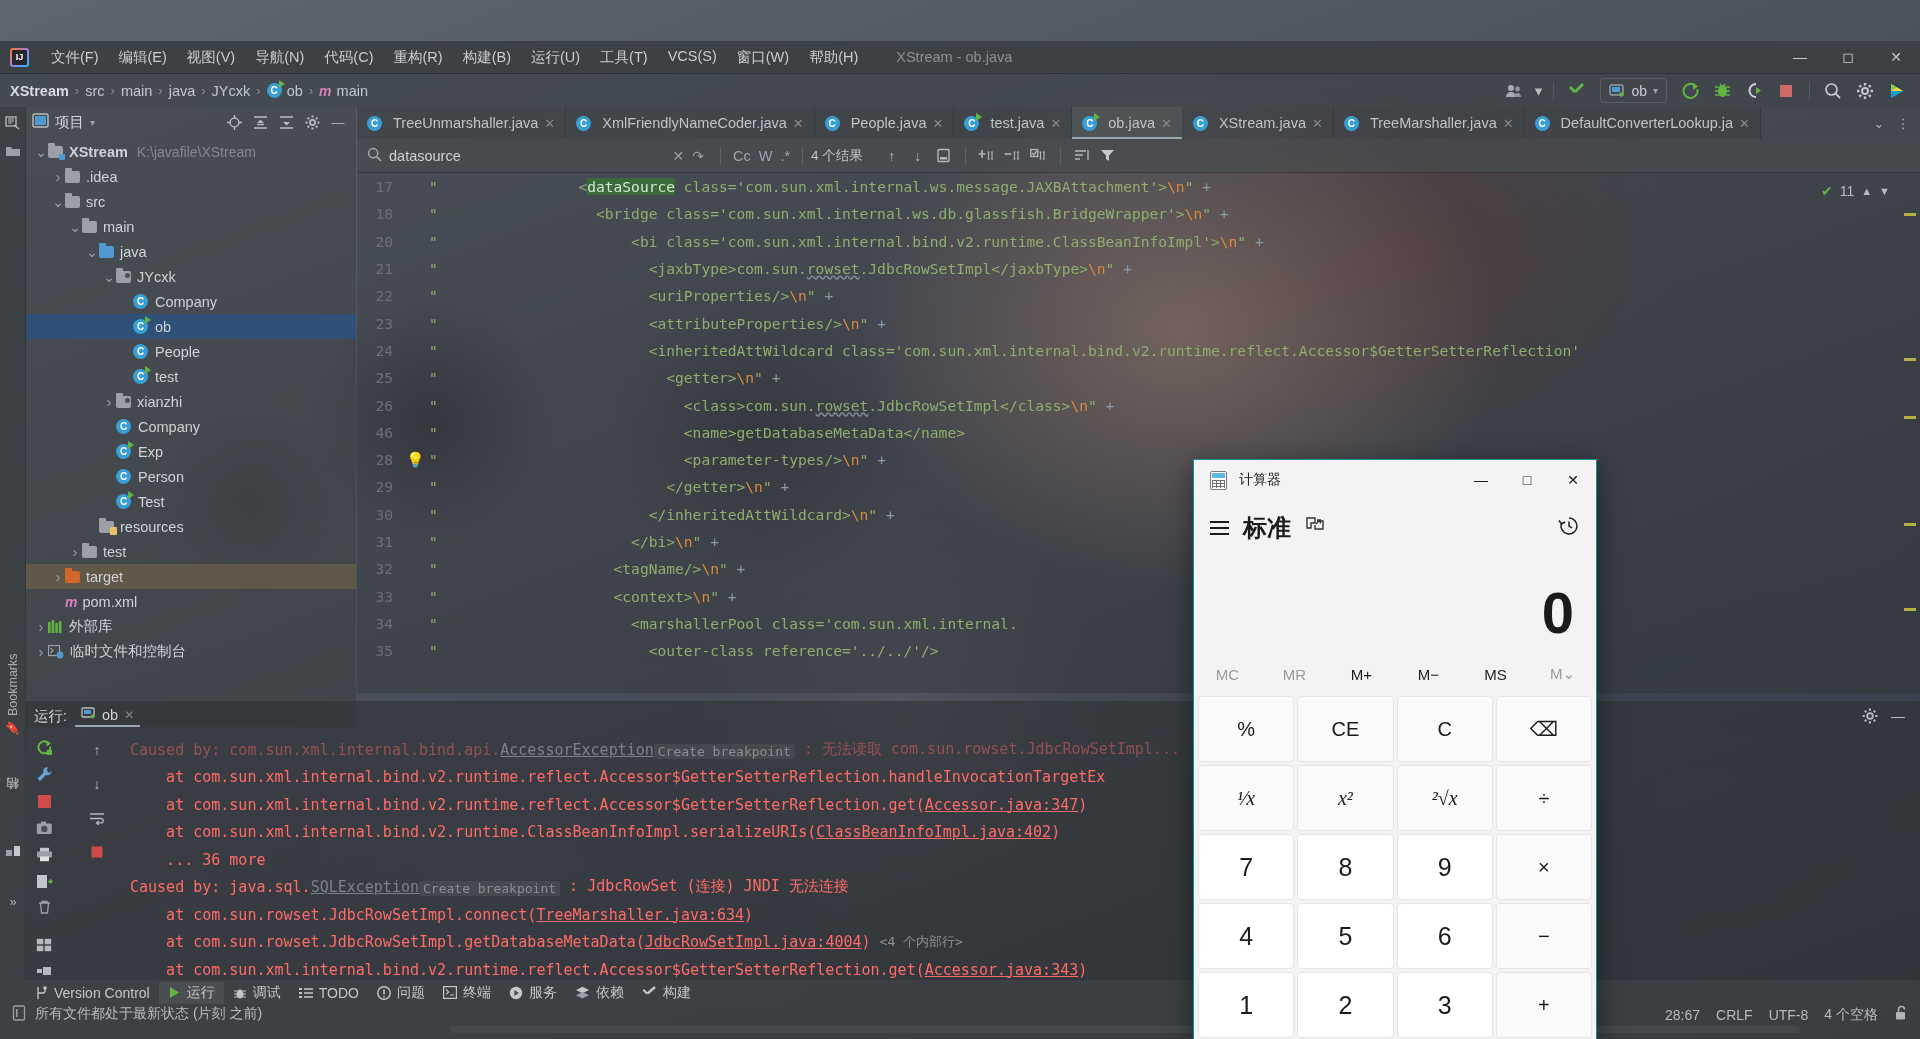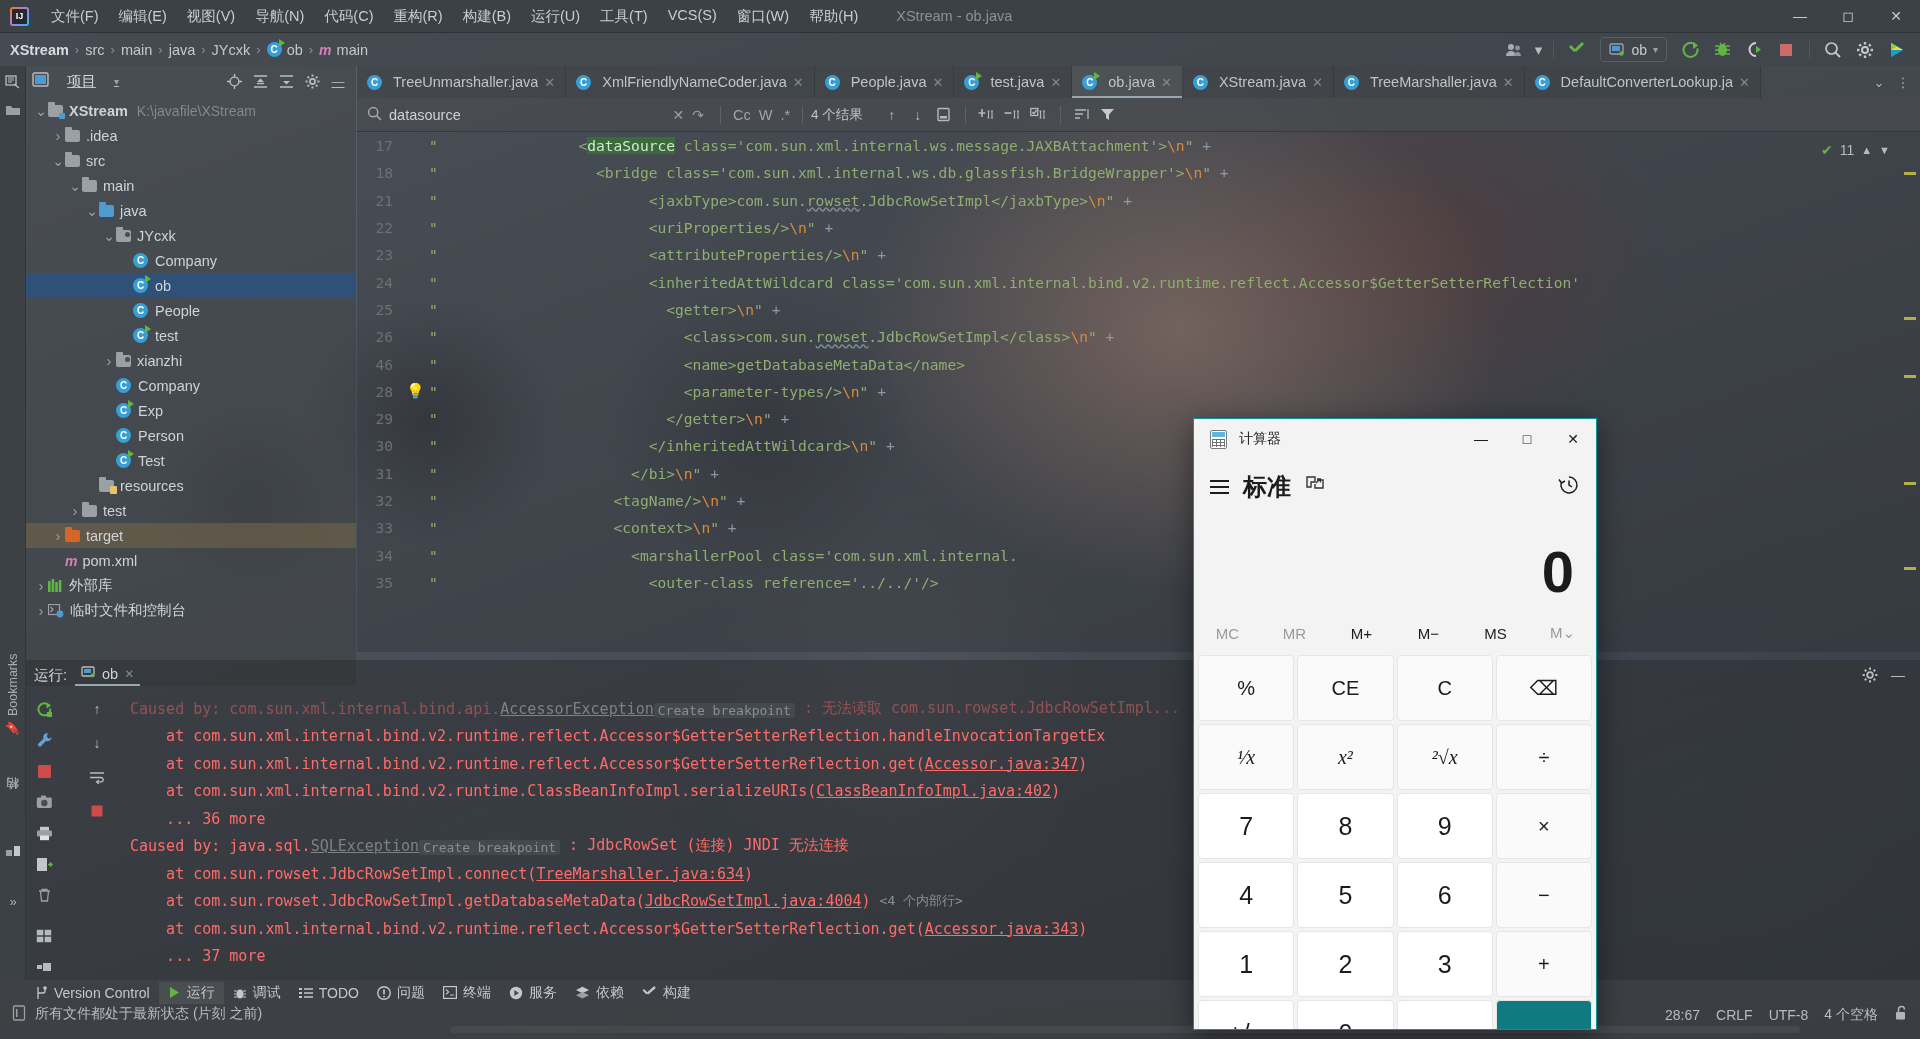--- a/index.html
+++ b/index.html
@@ -20,21 +20,21 @@
       radial-gradient(ellipse 700px 500px at 1700px 800px, rgba(60,70,85,0.5), rgba(60,70,85,0) 70%),
       linear-gradient(160deg,#5d6571 0%, #4e5560 35%, #3f454e 70%, #343941 100%);
   }
   #wallpaper:after{
     content:""; position:absolute; inset:0;
     background:
       radial-gradient(circle 180px at 430px 420px, rgba(40,44,50,0.55), rgba(40,44,50,0) 70%),
       radial-gradient(circle 220px at 760px 430px, rgba(40,44,50,0.45), rgba(40,44,50,0) 70%),
       radial-gradient(circle 140px at 250px 500px, rgba(40,44,50,0.4), rgba(40,44,50,0) 70%);
   }
-  .screen{ position:absolute; inset:0; }
+  .screen{ position:absolute; inset:0;margin-top:41px; }
 
   
   #menubar{
     position:absolute; top:0; left:0; right:0; height:33px;
     background:#3c4145; display:flex; align-items:center;
     border-bottom:1px solid #2f3336;
   }
   .ij-logo{
     width:19px;height:19px;margin:0 12px 0 10px;border-radius:3px;
     background:linear-gradient(135deg,#f97a12 0%,#b07bdc 45%,#1fbbff 100%);
@@ -86,21 +86,21 @@
     position:absolute; left:0; width:26px; color:#a9aeb3; font-size:12.5px;
     writing-mode:vertical-rl; transform:rotate(180deg); text-align:center;
     display:flex; align-items:center; gap:5px; justify-content:center;
   }
 
   
   #project{
     position:absolute; top:66px; left:26px; width:330px; height:620px;
     background:rgba(60,63,65,0.60);
   }
-  #proj-header{ height:30px; display:flex; align-items:center; padding:0 6px; gap:18px;text-decoration:underline; }
+  #proj-header{ height:30px; display:flex; align-items:center; padding:0 6px; gap:6px; }
   #proj-header .title{ color:#d2d6da; font-size:14.5px; }
   .ph-right{ margin-left:auto; display:flex; align-items:center; gap:2px; }
   .ph-btn{ width:24px;height:24px;display:flex;align-items:center;justify-content:center;color:#b3b8bd;font-size:13px;border-radius:3px;}
   .tree{ padding-top:2px; font-size:14.5px; }
   .trow{ height:25px; display:flex; align-items:center; color:#cfd3d7; white-space:nowrap; }
   .trow.sel{ background:#2f5177; }
   .trow.sel2{ background:rgba(120,104,72,0.55); }
   .arrow{ width:14px; text-align:center; color:#9aa0a6; font-size:10px; flex:0 0 14px; }
   .folder{
     width:15px;height:12px;background:#9aa0a6;border-radius:1px 2px 2px 2px;margin-right:6px;position:relative;flex:0 0 15px;
@@ -691,20 +691,21 @@
     <span class="fbtn">
       <svg width="15" height="15" viewBox="0 0 15 15">
           <path d="M1 2h13l-5 5.5V13l-3-2V7.5z" fill="#c6cacd"></path>
         </svg>
     </span>
   </div>
 
   <div id="code">
       <div class="cline"><span class="lnum">17</span><span class="gutter"></span><span class="ctext"><span class="s-str">"</span><span class="s-str">                &lt;<span class="s-hl">dataSource</span> class='com.sun.xml.internal.ws.message.JAXBAttachment'&gt;<span class="s-esc">\n</span><span class="s-str">"</span> <span class="s-plus">+</span></span></span></div>
       <div class="cline"><span class="lnum">18</span><span class="gutter"></span><span class="ctext"><span class="s-str">"</span><span class="s-str">                  &lt;bridge class='com.sun.xml.internal.ws.db.glassfish.BridgeWrapper'&gt;<span class="s-esc">\n</span><span class="s-str">"</span> <span class="s-plus">+</span></span></span></div>
+      <div class="cline"><span class="lnum">20</span><span class="gutter"></span><span class="ctext"><span class="s-str">"</span><span class="s-str">                      &lt;bi class='com.sun.xml.internal.bind.v2.runtime.ClassBeanInfoImpl'&gt;<span class="s-esc">\n</span><span class="s-str">"</span> <span class="s-plus">+</span></span></span></div>
       <div class="cline"><span class="lnum">21</span><span class="gutter"></span><span class="ctext"><span class="s-str">"</span><span class="s-str">                        &lt;jaxbType&gt;com.sun.<span class="squig">rowset</span>.JdbcRowSetImpl&lt;/jaxbType&gt;<span class="s-esc">\n</span><span class="s-str">"</span> <span class="s-plus">+</span></span></span></div>
       <div class="cline"><span class="lnum">22</span><span class="gutter"></span><span class="ctext"><span class="s-str">"</span><span class="s-str">                        &lt;uriProperties/&gt;<span class="s-esc">\n</span><span class="s-str">"</span> <span class="s-plus">+</span></span></span></div>
       <div class="cline"><span class="lnum">23</span><span class="gutter"></span><span class="ctext"><span class="s-str">"</span><span class="s-str">                        &lt;attributeProperties/&gt;<span class="s-esc">\n</span><span class="s-str">"</span> <span class="s-plus">+</span></span></span></div>
       <div class="cline"><span class="lnum">24</span><span class="gutter"></span><span class="ctext"><span class="s-str">"</span><span class="s-str">                        &lt;inheritedAttWildcard class='com.sun.xml.internal.bind.v2.runtime.reflect.Accessor$GetterSetterReflection'</span></span></div>
       <div class="cline"><span class="lnum">25</span><span class="gutter"></span><span class="ctext"><span class="s-str">"</span><span class="s-str">                          &lt;getter&gt;<span class="s-esc">\n</span><span class="s-str">"</span> <span class="s-plus">+</span></span></span></div>
       <div class="cline"><span class="lnum">26</span><span class="gutter"></span><span class="ctext"><span class="s-str">"</span><span class="s-str">                            &lt;class&gt;com.sun.<span class="squig">rowset</span>.JdbcRowSetImpl&lt;/class&gt;<span class="s-esc">\n</span><span class="s-str">"</span> <span class="s-plus">+</span></span></span></div>
       <div class="cline"><span class="lnum">46</span><span class="gutter"></span><span class="ctext"><span class="s-str">"</span><span class="s-str">                            &lt;name&gt;getDatabaseMetaData&lt;/name&gt;</span></span></div>
       <div class="cline"><span class="lnum">28</span><span class="gutter"><span class="bulb">💡</span></span><span class="ctext"><span class="s-str">"</span><span class="s-str">                            &lt;parameter-types/&gt;<span class="s-esc">\n</span><span class="s-str">"</span> <span class="s-plus">+</span></span></span></div>
       <div class="cline"><span class="lnum">29</span><span class="gutter"></span><span class="ctext"><span class="s-str">"</span><span class="s-str">                          &lt;/getter&gt;<span class="s-esc">\n</span><span class="s-str">"</span> <span class="s-plus">+</span></span></span></div>
       <div class="cline"><span class="lnum">30</span><span class="gutter"></span><span class="ctext"><span class="s-str">"</span><span class="s-str">                        &lt;/inheritedAttWildcard&gt;<span class="s-esc">\n</span><span class="s-str">"</span> <span class="s-plus">+</span></span></span></div>

